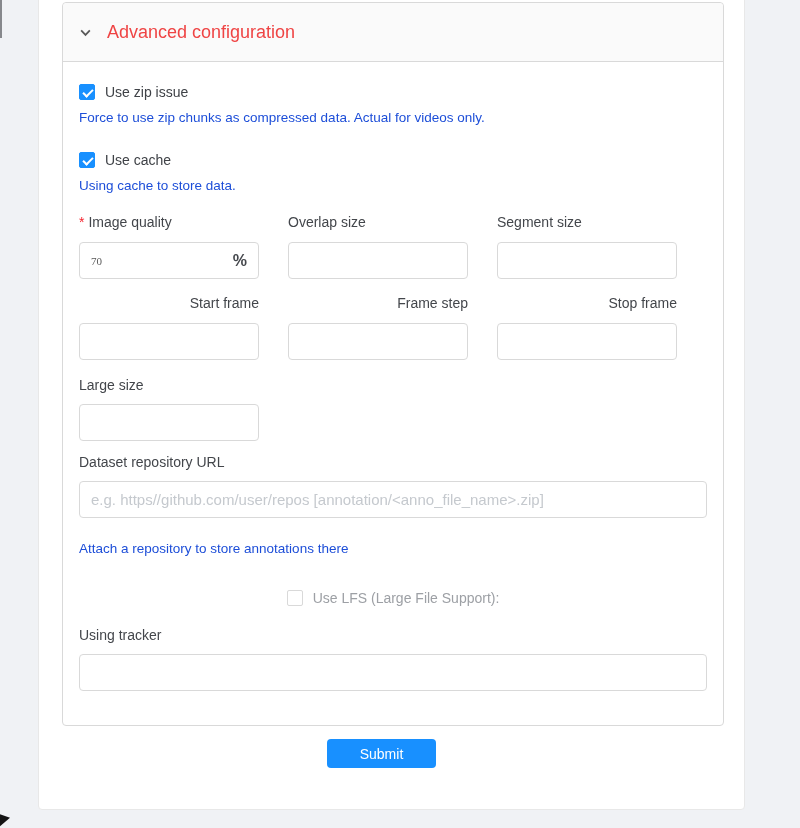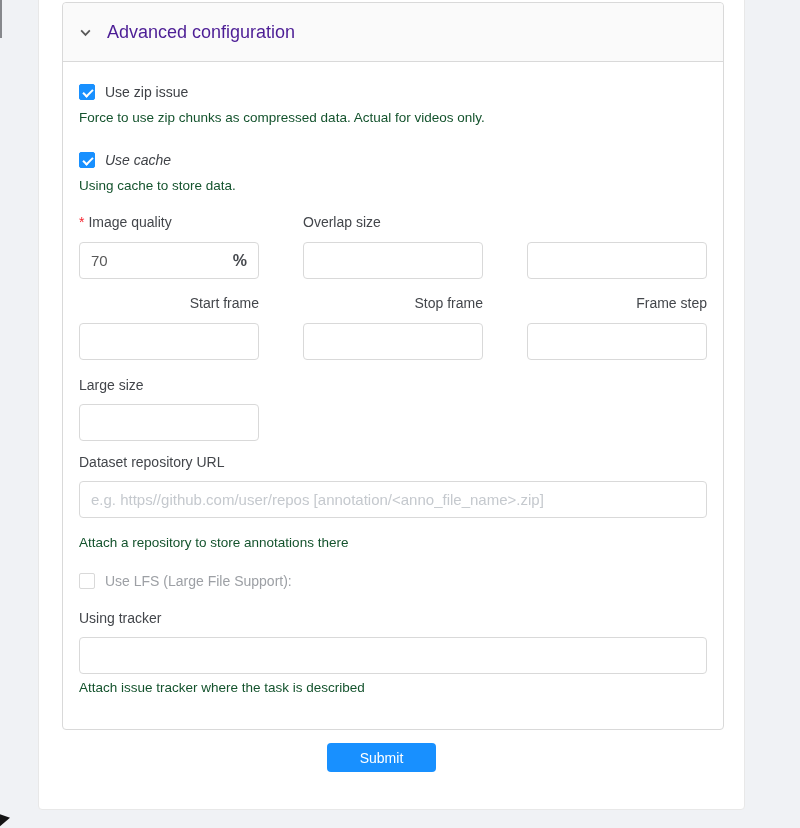--- a/index.html
+++ b/index.html
@@ -16,72 +16,72 @@
   .panel{
     box-sizing:border-box;margin:15px 0 0 23px;width:662px;
     border:1px solid #d9d9d9;border-radius:4px;background:#fff;
   }
   .panel-header{
     box-sizing:border-box;height:59px;background:#fafafa;
     border-bottom:1px solid #d9d9d9;border-radius:4px 4px 0 0;
     display:flex;align-items:center;padding:0 16px;cursor:pointer;
   }
   .chevron{display:flex;align-items:center;}
-  .panel-title{margin-left:15px;font-size:18px;color:#4c1d95;}
+  .panel-title{margin-left:15px;font-size:18px;color:#ef4444;}
   .panel-body{padding:16px 16px 34px 16px;}
 
   .check-row{display:flex;align-items:center;height:16px;}
   .cb{width:16px;height:16px;border-radius:2px;box-sizing:border-box;position:relative;flex:0 0 16px;cursor:pointer;}
   .cb.checked{background:#1890ff;border:1px solid #1890ff;}
   .cb.checked::after{
     content:"";position:absolute;left:4.5px;top:1.5px;width:4px;height:8px;
     border-right:2px solid #fff;border-bottom:2px solid #fff;transform:rotate(45deg);
   }
   .cb.unchecked{background:#fff;border:1px solid #d9d9d9;}
   .cb-label{margin-left:10px;font-size:14px;color:#3f4247;}
   .row-lfs .cb-label{color:#9da0a5;}
 
-  .hint{font-size:13.5px;line-height:14px;color:#14532d;}
+  .hint{font-size:13.5px;line-height:14px;color:#1d4ed8;}
 
   .row-zip{margin-top:6px;}
   .hint-zip{margin-top:11px;}
-  .row-cache{margin-top:27px;font-style:italic;}
+  .row-cache{margin-top:27px;}
   .hint-cache{margin-top:11px;}
 
-  .grid{display:flex;gap:44px;}
+  .grid{display:flex;gap:29px;}
   .col{width:180px;flex:0 0 180px;}
   .labels1{margin-top:22px;}
   .labels2{margin-top:17px;text-align:right;}
   .inputs{margin-top:12px;}
   .field-label{font-size:14px;line-height:15px;color:#43464b;}
   .req{color:#f5222d;margin-right:4px;}
 
   input.txt{
     box-sizing:border-box;height:37px;width:100%;
     border:1px solid #d9d9d9;border-radius:4px;background:#fff;
     padding:4px 11px;font-size:15px;color:#595959;outline:none;
     font-family:"Liberation Sans", sans-serif;
   }
   input.txt::placeholder{color:#c5c9ce;}
   .qty-wrap{
     box-sizing:border-box;height:37px;border:1px solid #d9d9d9;border-radius:4px;
     display:flex;align-items:center;padding:0 11px;background:#fff;
   }
   .qty-wrap input{
-    border:none;flex:1;min-width:0;padding:0;font-size:15px;color:#595959;outline:none;
-    font-family:Liberation Sans, sans-serif;background:transparent;
+    border:none;flex:1;min-width:0;padding:0;font-size:11px;color:#595959;outline:none;
+    font-family:Liberation Serif, serif;background:transparent;
   }
   .suffix{font-size:16px;color:#45484d;font-weight:700;}
 
   .label-chunk{margin-top:18px;}
   .input-chunk-wrap{margin-top:11px;width:180px;}
   .label-url{margin-top:14px;}
   .input-url-wrap{margin-top:11px;}
-  .hint-url{margin-top:18px;}
-  .row-lfs{margin-top:23px;}
+  .hint-url{margin-top:24px;}
+  .row-lfs{margin-top:34px;justify-content:center;}
   .hint-lfs{margin-top:11px;}
   .label-issue{margin-top:22px;}
   .input-issue-wrap{margin-top:11px;}
   .hint-issue{margin-top:7px;}
 
   .submit-row{display:flex;justify-content:center;margin:13px 20px 0 0;}
   .submit-btn{
     height:29px;padding:0 33px;background:#1890ff;color:#fff;border:none;border-radius:4px;
     font-size:14px;cursor:pointer;font-family:"Liberation Sans", sans-serif;
   }
@@ -123,34 +123,35 @@
         <span class="cb checked"></span>
         <span class="cb-label">Use cache</span>
       </div>
       <div class="hint hint-cache">Using cache to store data.</div>
 
       <div class="grid labels1">
         <div class="col field-label">
           <span class="req">*</span><span>Image quality</span>
         </div>
         <div class="col field-label">Overlap size</div>
+        <div class="col field-label">Segment size</div>
       </div>
       <div class="grid inputs">
         <div class="col qty-wrap">
           <input value="70" style="">
           <span class="suffix">%</span>
         </div>
         <div class="col"><input class="txt" value="" style=""></div>
         <div class="col"><input class="txt" value="" style=""></div>
       </div>
 
       <div class="grid labels2">
         <div class="col field-label">Start frame</div>
+        <div class="col field-label">Frame step</div>
         <div class="col field-label">Stop frame</div>
-        <div class="col field-label">Frame step</div>
       </div>
       <div class="grid inputs">
         <div class="col"><input class="txt" value="" style=""></div>
         <div class="col"><input class="txt" value="" style=""></div>
         <div class="col"><input class="txt" value="" style=""></div>
       </div>
 
       <div class="field-label label-chunk">Large size</div>
       <div class="input-chunk-wrap">
         <input class="txt" value="" style="">
@@ -164,21 +165,20 @@
 
       <div class="check-row row-lfs">
         <span class="cb unchecked"></span>
         <span class="cb-label">Use LFS (Large File Support):</span>
       </div>
 
       <div class="field-label label-issue">Using tracker</div>
       <div class="input-issue-wrap">
         <input class="txt" value="" style="">
       </div>
-      <div class="hint hint-issue">Attach issue tracker where the task is described</div>
 
     </div>
   </div>
 
   <div class="submit-row">
     <button class="submit-btn">Submit</button>
   </div>
 
 </div>
 

